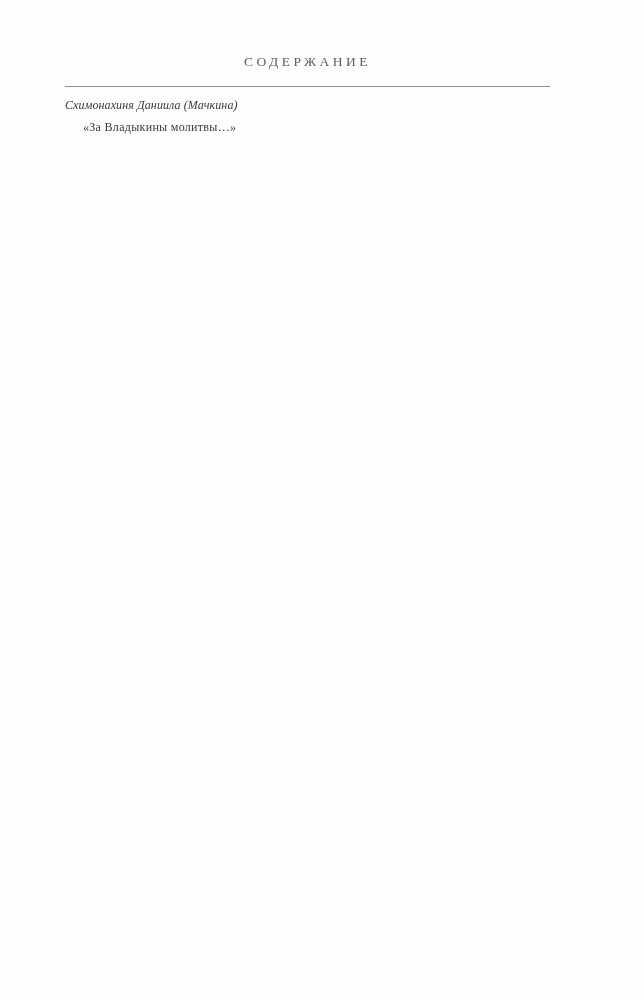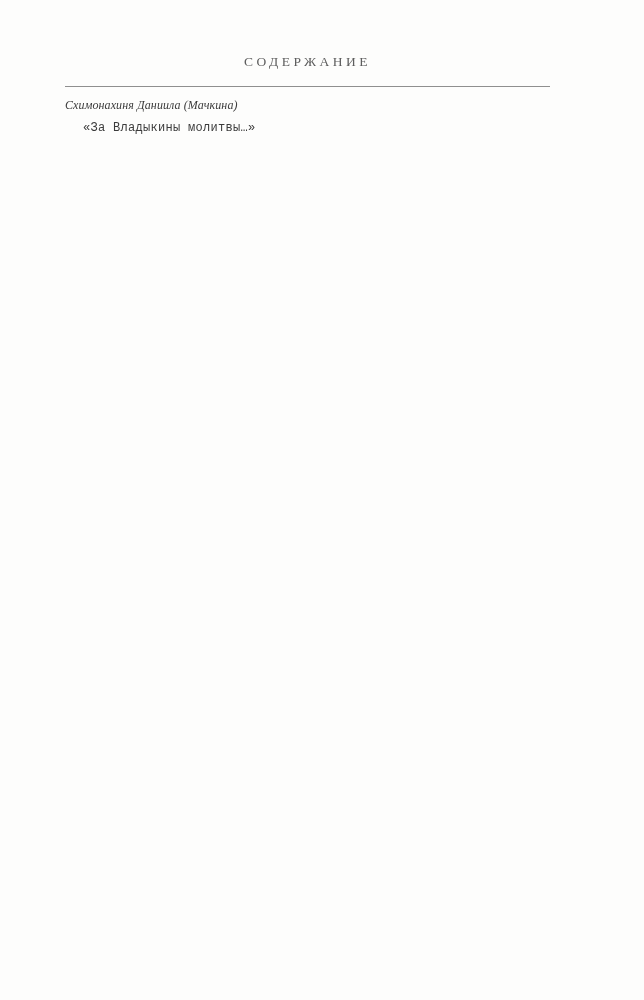--- a/index.html
+++ b/index.html
@@ -53,21 +53,20 @@
   .row .title {
     letter-spacing: 0.3px;
     white-space: nowrap;
   }
   .row.author .title {
     font-style: italic;
     letter-spacing: 0.1px;
   }
   .row.indent .title {
     padding-left: 18px;
-    font-family: Liberation Mono, monospace;
   }
   .row .page {
     text-align: right;
     min-width: 34px;
     letter-spacing: 0.5px;
     flex-shrink: 0;
     padding-left: 8px;
   }
 </style>
 </head>

